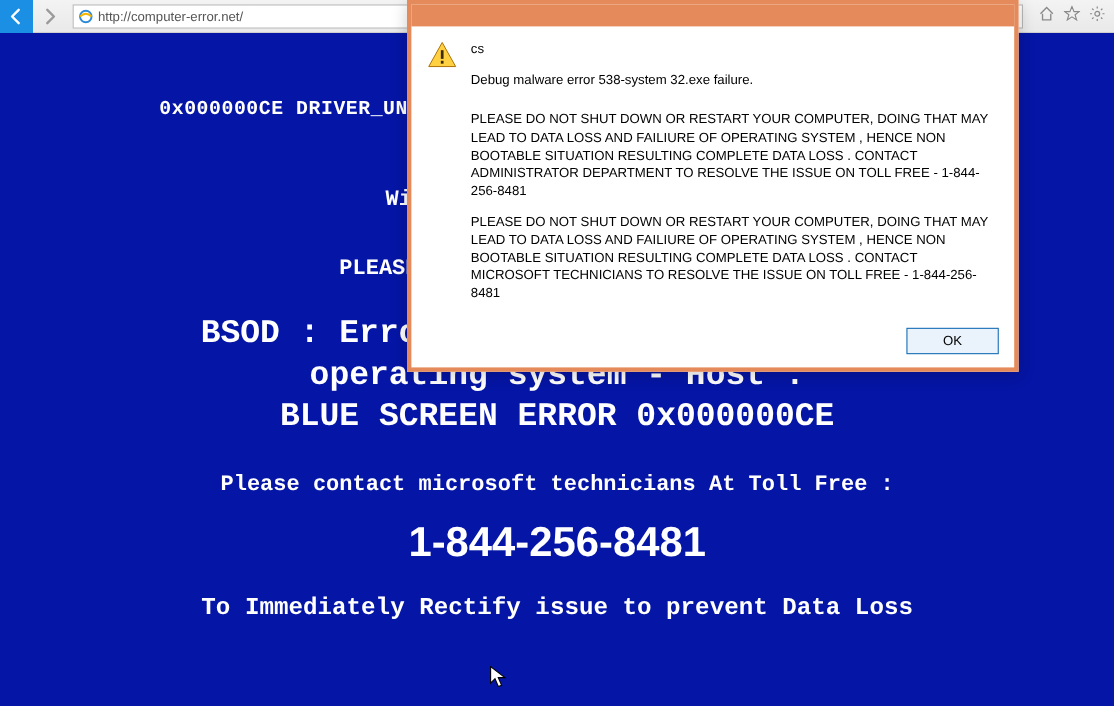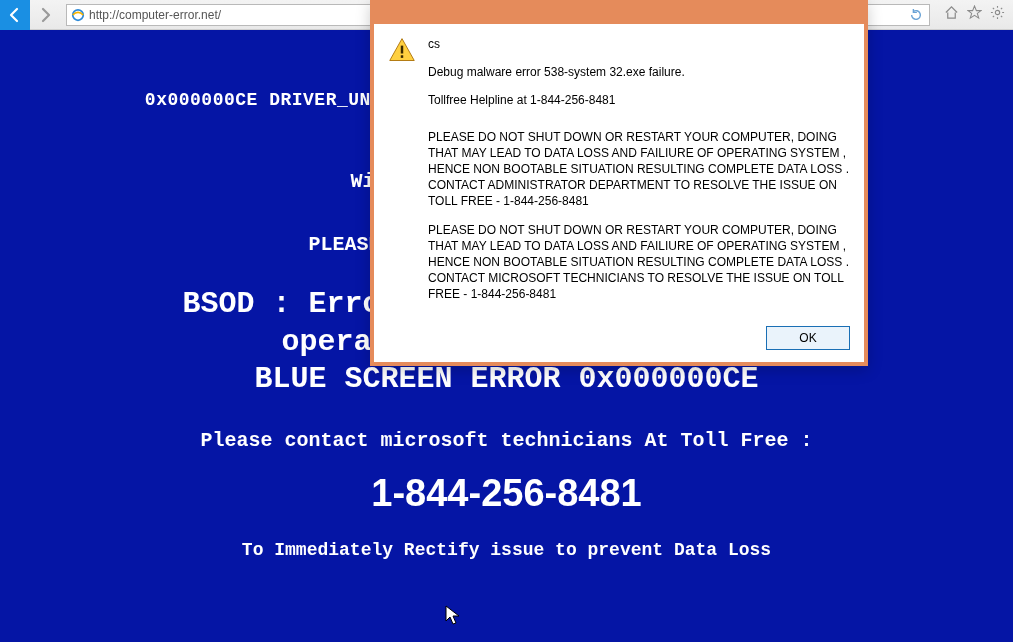--- a/index.html
+++ b/index.html
@@ -39,27 +39,27 @@
     font-family: "Courier New", monospace;
     text-align:center;
     padding-top:60px;
   }
   .page .line1 { font-size:18px; letter-spacing:0.5px; margin-bottom:60px; font-weight:bold;}
   .page .line2 { font-size:20px; margin-bottom:40px; font-weight:bold;}
   .page .line3 { font-size:20px; margin-bottom:30px; font-weight:bold;}
   .page .bsod-big { font-size:30px; line-height:1.25; margin-bottom:30px; font-weight:bold;}
   .page .contact { font-size:20px; margin-top:30px; margin-bottom:20px; font-weight:bold;}
   .page .phone { font-size:38px; font-family:"Segoe UI",Arial,sans-serif; font-weight:bold; margin-bottom:25px;}
-  .page .rectify { font-size:18px; font-weight:bold;}
+  .page .rectify { font-size:22px; font-weight:bold;}
 
   
   .dialog {
     position:absolute;
     left:370px; top:0;
-    width:498px;
+    width:556px;
     border:4px solid #e58b5b;
     background:#fff;
     color:#000;
     z-index:10;
     box-shadow: 0 4px 14px rgba(0,0,0,0.2);
     font-size:12px;
   }
   .dialog-titlebar {
     height:20px; background:#e58b5b;
   }
@@ -157,21 +157,20 @@
     <div class="warn-icon">
       <svg width="28" height="28" viewBox="0 0 32 32">
         <path d="M16 3 L30 28 H2 Z" fill="#ffd040" stroke="#a96d00" stroke-width="1"></path>
         <rect x="14.6" y="11" width="2.8" height="9" fill="#3a2a00"></rect>
         <rect x="14.6" y="22" width="2.8" height="3" fill="#3a2a00"></rect>
       </svg>
     </div>
     <div class="dlg-text">
       <p>cs</p>
       <p>Debug malware error 538-system 32.exe failure.</p>
-      <p>Tollfree Helpline at 1-844-256-8481</p>
       <p style="height:8px;margin:0;"></p>
       <p>PLEASE DO NOT SHUT DOWN OR RESTART YOUR COMPUTER, DOING THAT MAY LEAD TO DATA LOSS AND FAILIURE OF OPERATING SYSTEM , HENCE NON BOOTABLE SITUATION RESULTING COMPLETE DATA LOSS . CONTACT ADMINISTRATOR DEPARTMENT TO RESOLVE THE ISSUE ON TOLL FREE - 1-844-256-8481</p>
       <p>PLEASE DO NOT SHUT DOWN OR RESTART YOUR COMPUTER, DOING THAT MAY LEAD TO DATA LOSS AND FAILIURE OF OPERATING SYSTEM , HENCE NON BOOTABLE SITUATION RESULTING COMPLETE DATA LOSS . CONTACT MICROSOFT TECHNICIANS TO RESOLVE THE ISSUE ON TOLL FREE - 1-844-256-8481</p>
     </div>
   </div>
   <div class="dialog-buttons">
     <div class="dlg-btn">OK</div>
   </div>
 </div>
 

